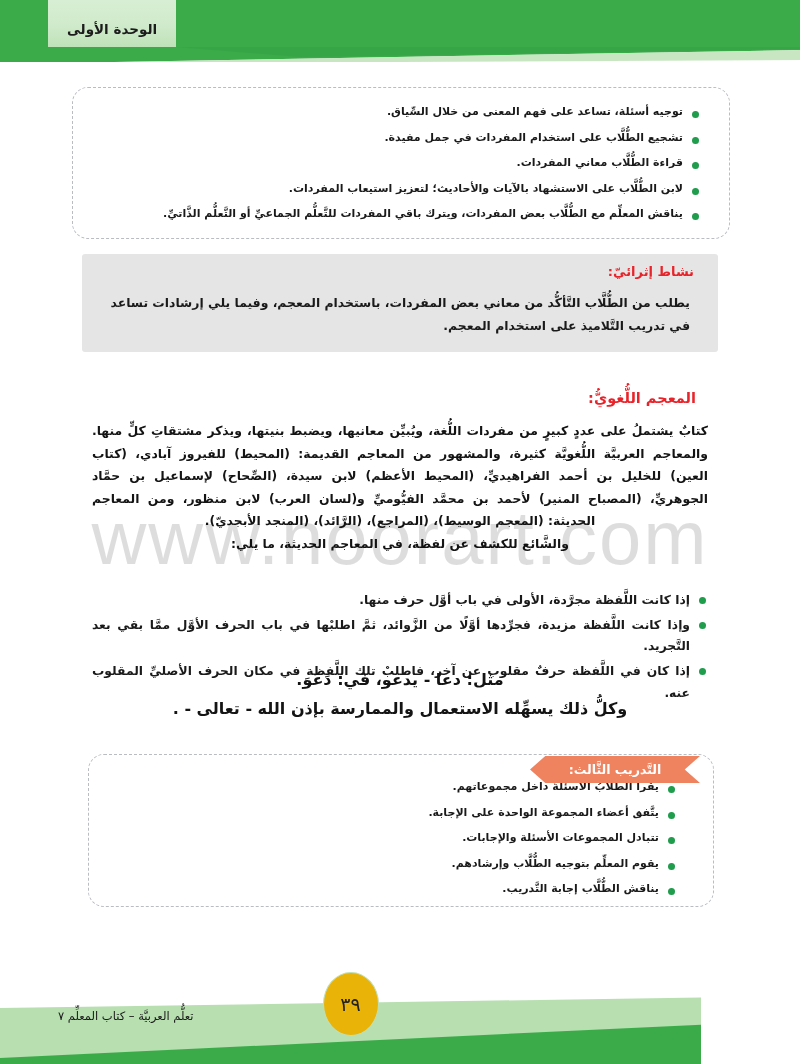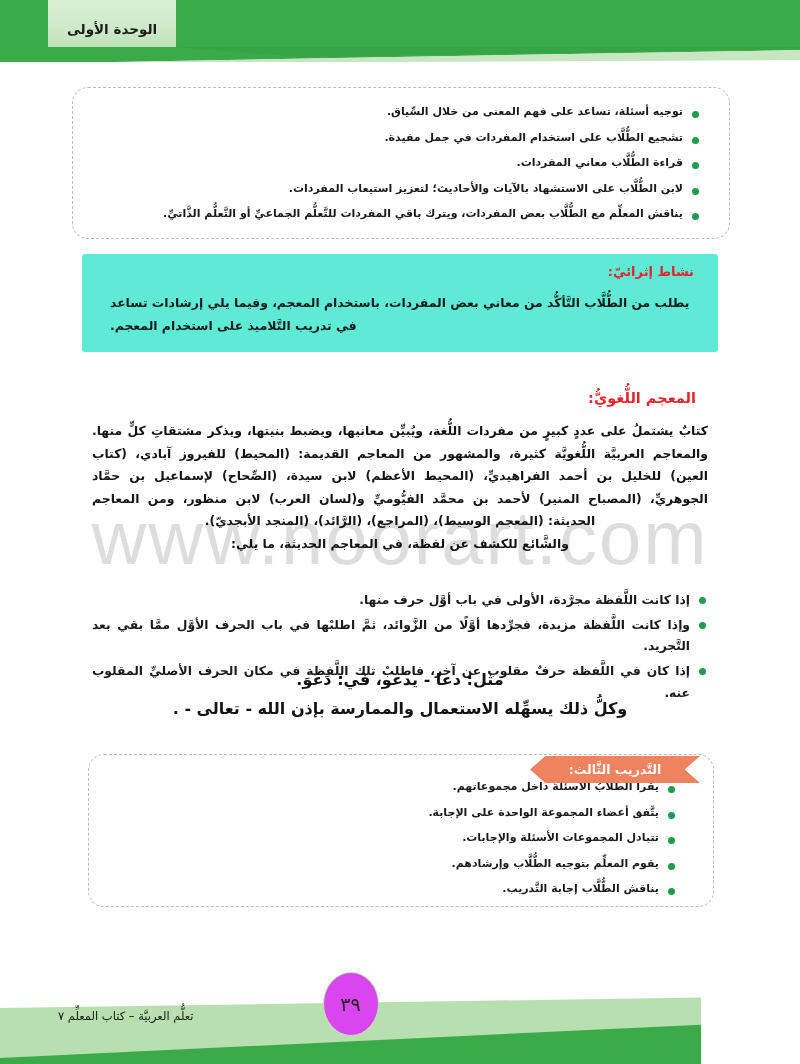--- a/index.html
+++ b/index.html
@@ -139,40 +139,40 @@
   }
   .box-bottom ul.bullets li { margin-bottom: 9px; }
 
   
   .enrich {
     position: absolute;
     top: 192px;
     right: 82px;
     left: 82px;
     height: 98px;
-    background: #5eead4;
+    background: #e5e5e5;
     border-radius: 3px;
   }
   .enrich-title {
     position: absolute;
     top: 10px;
     right: 24px;
     font-size: 13px;
     font-weight: bold;
     color: #e8232a;
   }
   .enrich-body {
     position: absolute;
     top: 38px;
     right: 28px;
     left: 28px;
     font-size: 12.4px;
     line-height: 1.85;
     color: #1a1a1a;
-    text-align: left;
+    text-align: right;
     font-weight: bold;
   }
 
   
   .lex-title {
     position: absolute;
     top: 328px;
     right: 104px;
     font-size: 14.5px;
     font-weight: bold;
@@ -285,21 +285,21 @@
     direction: rtl;
   }
   .page-num-oval {
     position: absolute;
     bottom: 28px;
     left: 50%;
     transform: translateX(-50%);
     width: 54px;
     height: 62px;
     border-radius: 50%;
-    background: #d946ef;
+    background: #eab308;
     border: 1.5px solid #bfe0b8;
     display: flex;
     align-items: center;
     justify-content: center;
   }
   .page-num {
     font-size: 19px;
     color: #222222;
     font-weight: normal;
   }

